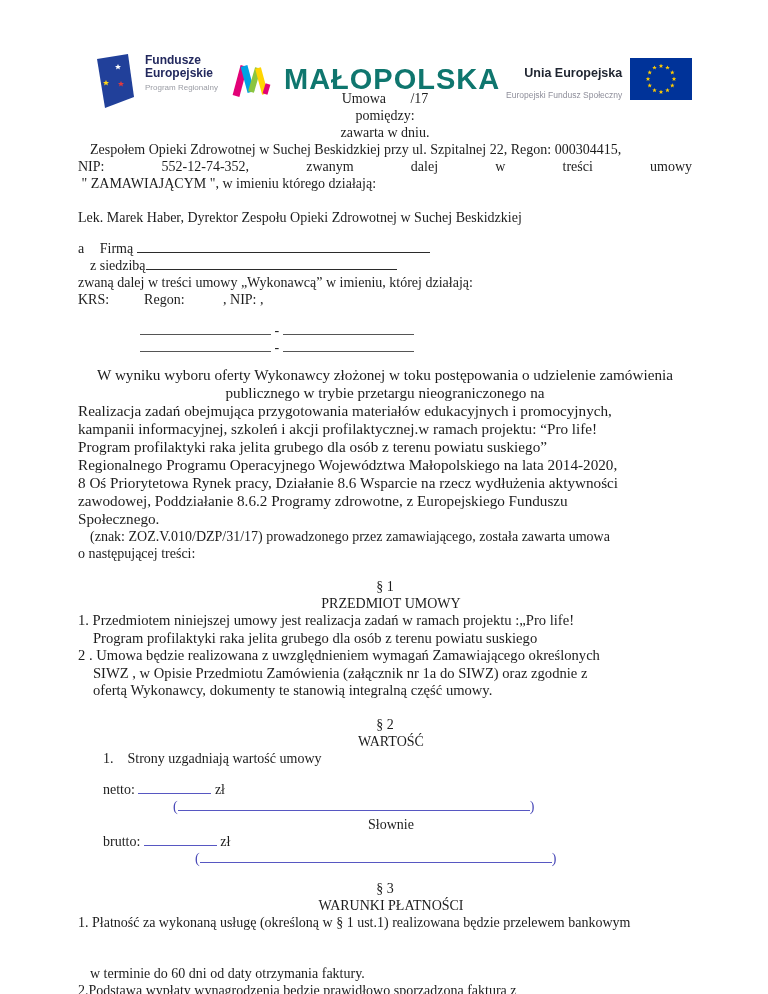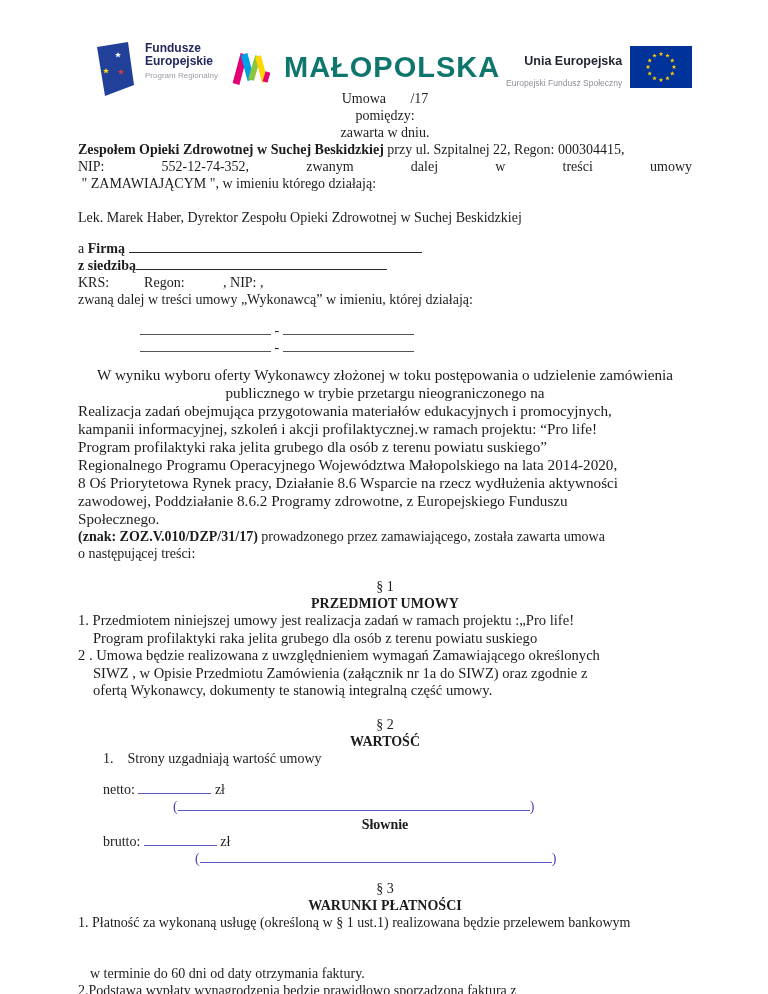--- a/index.html
+++ b/index.html
@@ -7,35 +7,35 @@
     position:relative;
     width:768px;height:994px;
     margin:0 auto;
     background:#ffffff;
     font-family:"Liberation Serif", serif;
     font-size:14px;
     color:#1c1c1c;
     overflow:hidden;
   }
   
-  .header{position:absolute;top:40px;left:0;width:768px;height:58px;}
+  .header{position:absolute;top:52px;left:0;width:768px;height:58px;}
   .fe-logo{position:absolute;left:88px;top:2px;display:flex;align-items:flex-start;}
   .fe-text{margin-left:9px;font-family:"Liberation Sans",sans-serif;}
   .fe-title{font-weight:bold;font-size:12px;line-height:13px;color:#23295e;}
   .fe-sub{font-size:8px;color:#9b9da5;margin-top:3px;}
   .mp-logo{position:absolute;left:232px;top:6px;display:flex;align-items:center;}
   .mp-text{font-family:"Liberation Sans",sans-serif;font-weight:600;font-size:29px;letter-spacing:1px;color:#0f766e;margin-left:10px;}
   .eu-logo{position:absolute;left:506px;top:6px;display:flex;align-items:flex-end;}
   .eu-text{text-align:right;font-family:"Liberation Sans",sans-serif;margin-right:8px;padding-top:3px;}
   .eu-title{font-weight:bold;font-size:12.5px;color:#1e2430;line-height:14px;}
   .eu-sub{font-size:8.5px;color:#8f8f9b;margin-top:10px;}
   
   .content{position:absolute;top:90px;left:78px;width:614px;}
   .c{text-align:center;}
-  .b{font-weight:bold;}
+  .b{font-weight:normal;margin-left:12px;}
   .pre{white-space:pre-wrap;}
   .nowrap{white-space:nowrap;}
   .line{line-height:17px;}
   .justify-row{display:flex;justify-content:space-between;line-height:17px;}
   .fill{display:inline-block;border-bottom:1.3px solid #2b2b2b;height:11px;vertical-align:baseline;}
   .fill.blue{border-bottom:1.4px solid #5757c2;}
   .gray{border-bottom-color:#555;}
   .dash-row{margin-left:62px;line-height:17px;}
   .bigpara{font-size:15.2px;line-height:18px;}
   .sec1{font-size:14.6px;line-height:17.6px;}
@@ -124,22 +124,22 @@
     </div>
 
     <div class="line pre"> " ZAMAWIAJĄCYM ", w imieniu którego działają:</div>
 
     <div class="sp17"></div>
     <div class="line">Lek. Marek Haber, Dyrektor Zespołu Opieki Zdrowotnej w Suchej Beskidzkiej</div>
     <div class="sp14"></div>
 
     <div class="line"><span>a </span><span class="b">Firmą </span><span class="fill" style="width:293px"></span></div>
     <div class="line"><span class="b">z siedzibą</span><span class="fill" style="width:251px"></span></div>
+    <div class="line">zwaną dalej w treści umowy „Wykonawcą” w imieniu, której działają:</div>
     <div class="line pre">KRS:          Regon:           , NIP: ,</div>
-    <div class="line">zwaną dalej w treści umowy „Wykonawcą” w imieniu, której działają:</div>
 
     <div class="sp14"></div>
     <div class="dash-row"><span class="fill gray" style="width:131px"></span> <span>-</span> <span class="fill gray" style="width:131px"></span></div>
     <div class="dash-row"><span class="fill gray" style="width:131px"></span> <span>-</span> <span class="fill gray" style="width:131px"></span></div>
 
     <div class="sp10"></div>
     <div class="c bigpara">W wyniku wyboru oferty Wykonawcy złożonej w toku postępowania o udzielenie zamówienia</div>
     <div class="c bigpara">publicznego w trybie przetargu nieograniczonego na</div>
 
     <div class="bigpara nowrap">Realizacja zadań  obejmująca  przygotowania materiałów edukacyjnych i promocyjnych,</div>

